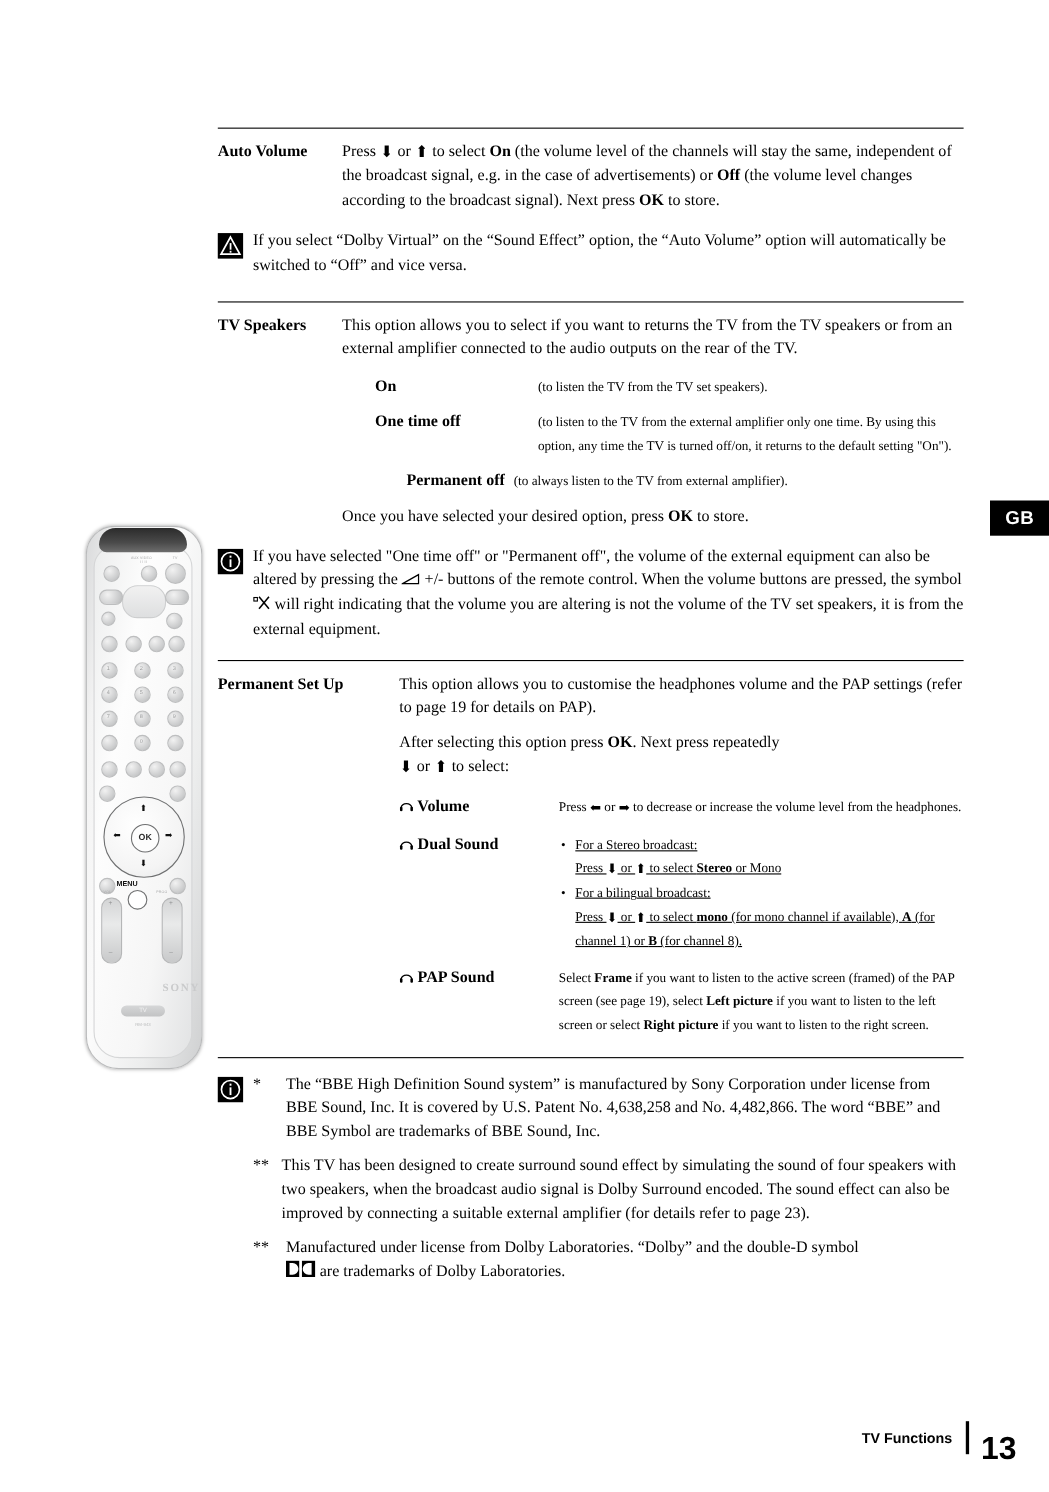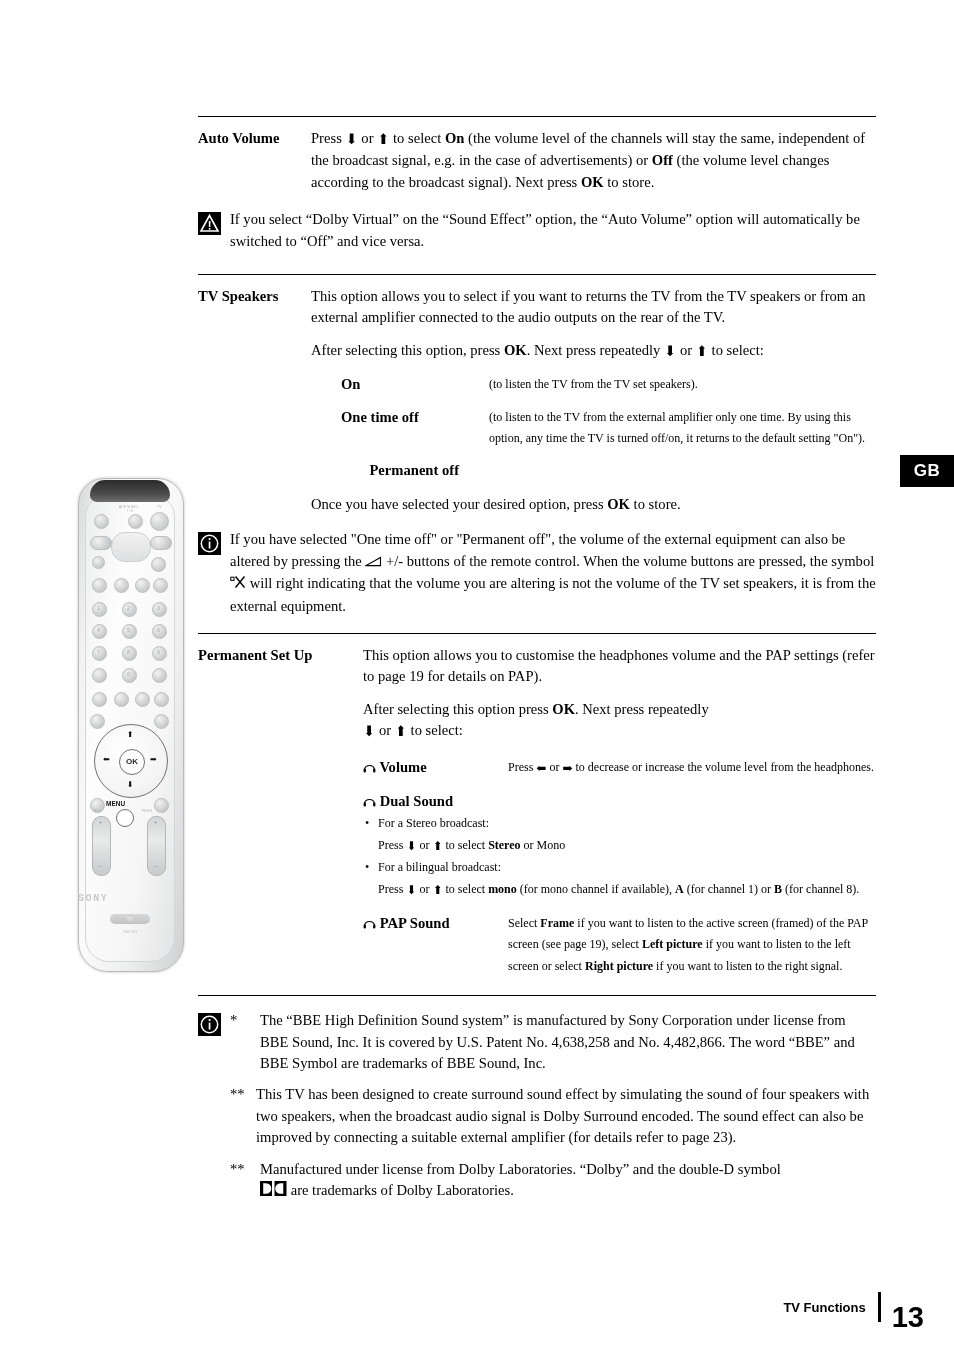--- a/index.html
+++ b/index.html
@@ -102,22 +102,22 @@
     border-radius: 9px;
     background: linear-gradient(180deg,#d3d4d5,#e9eaea 40%,#c8c9ca);
     border: 1px solid #b5b6b7;
   }
   .rocker-sign {
     position: absolute; width: 17px; text-align: center;
     font-family: "Liberation Sans", sans-serif; font-size: 6px; color: #8f9091;
   }
   .sony-logo {
     position: absolute; left: 0; top: 415px; width: 104px;
-    text-align: left;
-    font-family: Liberation Mono, monospace;
+    text-align: right;
+    font-family: Liberation Serif, serif;
     font-weight: bold; font-size: 10px; letter-spacing: 1.6px;
     color: #c9cacb;
   }
   .tv-pill {
     position: absolute; left: 32px; top: 436px;
     width: 40px; height: 10px; border-radius: 6px;
     background: linear-gradient(180deg,#d6d7d8,#c2c3c4);
     font-family: "Liberation Sans", sans-serif;
     font-size: 5.5px; color: #f2f2f2; text-align: center; line-height: 10px;
   }
@@ -189,21 +189,21 @@
     font-weight: bold;
     font-size: 14.6px; line-height: 21.4px;
     text-align: right;
   }
   .dl-def {
     flex: 1;
     font-size: 12px; line-height: 21.4px;
   }
 
   .bullets { margin: 0; padding: 0; list-style: none; }
-  .bullets li { position: relative; padding-left: 15px; }
+  .bullets li { position: relative; padding-left: 15px; text-decoration: underline; }
   .bullets li::before {
     content: "\2022";
     position: absolute; left: 2px; top: 0;
   }
 
   
   .fn-row { display: flex; font-size: 14.6px; line-height: 21.4px; }
   .fn-mark { flex: none; width: 30px; }
   .fn-text { flex: 1; }
   .fn-row + .fn-row { margin-top: 10px; }
@@ -345,33 +345,33 @@
       </div>
       <div class="note-text">If you select “Dolby Virtual” on the “Sound Effect” option, the “Auto Volume” option will automatically be switched to “Off” and vice versa.</div>
     </div>
 
     <div class="rule" style="margin-top:22px;"></div>
 
     <div class="sect" style="margin-top:11px;">
       <div class="sect-term" style="width:113px;">TV Speakers</div>
       <div class="sect-body">
         <p class="p">This option allows you to select if you want to returns the TV from the TV speakers or from an external amplifier connected to the audio outputs on the rear of the TV.</p>
-        <p class="p"><span>After selecting this option, press </span><b>OK</b><span>. Next press repeatedly </span><span class="gl">⬇</span><span> or </span><span class="gl">⬆</span><span> to select:</span></p>
 
         <div class="dl" style="margin-top:12px;">
           <div class="dl-row">
             <div class="dl-term" style="width:148px; text-align:left; padding-left:30px;">On</div>
             <div class="dl-def">(to listen the TV from the TV set speakers).</div>
           </div>
           <div class="dl-row">
             <div class="dl-term" style="width:148px; text-align:left; padding-left:30px;">One time off</div>
             <div class="dl-def">(to listen to the TV from the external amplifier only one time. By using this option, any time the TV is turned off/on, it returns to the default setting "On").</div>
           </div>
           <div class="dl-row">
             <div class="dl-term" style="width:148px; text-align:right; padding-right:8px;">Permanent off</div>
+            <div class="dl-def">(to always listen to the TV from external amplifier).</div>
           </div>
         </div>
 
         <p class="p" style="margin-top:12px;"><span>Once you have selected your desired option, press </span><b>OK</b><span> to store.</span></p>
       </div>
     </div>
 
     <div class="note" style="margin-top:14px;">
       <div class="note-icon">
         <svg width="23" height="23" viewBox="0 0 23 23" aria-hidden="true">
@@ -400,21 +400,21 @@
 
         <div class="dl-row" style="margin-top:14px;">
           <div class="dl-term" style="width:145px; text-align:left;"><span class="gl"><svg width="13" height="13" viewBox="0 0 13 13" aria-hidden="true">
                   <path d="M1.6 9.2 A5 4.6 0 0 1 11.4 9.2" fill="none" stroke="#000" stroke-width="1.2"></path>
                   <rect x="0.6" y="8.4" width="2.3" height="4.1" rx="1" fill="#000"></rect>
                   <rect x="10.1" y="8.4" width="2.3" height="4.1" rx="1" fill="#000"></rect>
                 </svg></span> <span>Volume</span></div>
           <div class="dl-def"><span>Press </span><span class="gl">⬅</span><span> or </span><span class="gl">➡</span><span> to decrease or increase the volume level from the headphones.</span></div>
         </div>
 
-        <div class="dl-row" style="margin-top:12px;flex-direction:column;">
+        <div class="dl-row" style="margin-top:12px;">
           <div class="dl-term" style="width:145px; text-align:left;"><span class="gl"><svg width="13" height="13" viewBox="0 0 13 13" aria-hidden="true">
                   <path d="M1.6 9.2 A5 4.6 0 0 1 11.4 9.2" fill="none" stroke="#000" stroke-width="1.2"></path>
                   <rect x="0.6" y="8.4" width="2.3" height="4.1" rx="1" fill="#000"></rect>
                   <rect x="10.1" y="8.4" width="2.3" height="4.1" rx="1" fill="#000"></rect>
                 </svg></span> <span>Dual Sound</span></div>
           <div class="dl-def">
             <ul class="bullets">
               <li>
                 <span>For a Stereo broadcast:</span><br>
                 <span>Press </span><span class="gl">⬇</span><span> or </span><span class="gl">⬆</span><span> to select </span><b>Stereo</b><span> or Mono</span>
@@ -426,21 +426,21 @@
             </ul>
           </div>
         </div>
 
         <div class="dl-row" style="margin-top:12px;">
           <div class="dl-term" style="width:145px; text-align:left;"><span class="gl"><svg width="13" height="13" viewBox="0 0 13 13" aria-hidden="true">
                   <path d="M1.6 9.2 A5 4.6 0 0 1 11.4 9.2" fill="none" stroke="#000" stroke-width="1.2"></path>
                   <rect x="0.6" y="8.4" width="2.3" height="4.1" rx="1" fill="#000"></rect>
                   <rect x="10.1" y="8.4" width="2.3" height="4.1" rx="1" fill="#000"></rect>
                 </svg></span> <span>PAP Sound</span></div>
-          <div class="dl-def"><span>Select </span><b>Frame</b><span> if you want to listen to the active screen (framed) of the PAP screen (see page 19), select </span><b>Left picture</b><span> if you want to listen to the left screen or select </span><b>Right picture</b><span> if you want to listen to the right signal.</span></div>
+          <div class="dl-def"><span>Select </span><b>Frame</b><span> if you want to listen to the active screen (framed) of the PAP screen (see page 19), select </span><b>Left picture</b><span> if you want to listen to the left screen or select </span><b>Right picture</b><span> if you want to listen to the right screen.</span></div>
         </div>
       </div>
     </div>
 
     <div class="rule" style="margin-top:18px;"></div>
 
     <div class="note" style="margin-top:14px;">
       <div class="note-icon">
         <svg width="23" height="23" viewBox="0 0 23 23" aria-hidden="true">
           <rect x="0" y="0" width="23" height="23" fill="#000"></rect>

